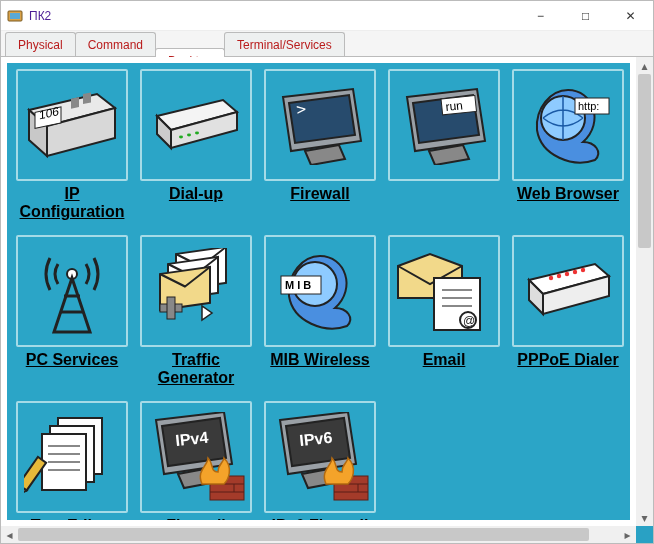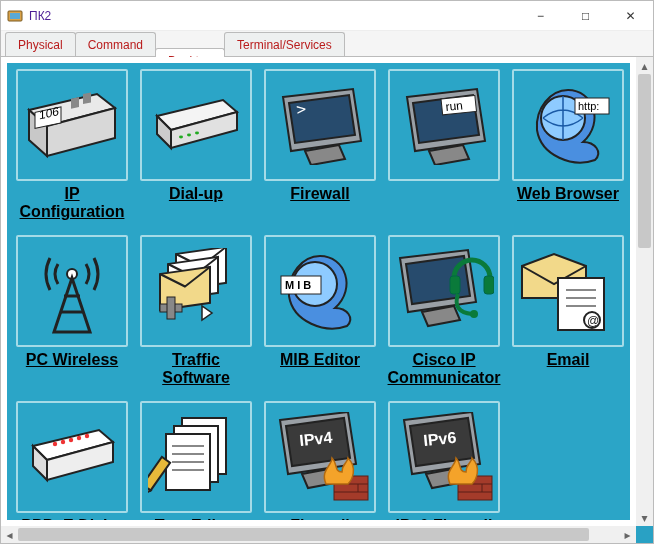--- a/index.html
+++ b/index.html
@@ -138,21 +138,21 @@
         <path d="M18 12 Q10 28 18 44" stroke="#222" stroke-width="3" fill="none"></path>
         <path d="M62 12 Q70 28 62 44" stroke="#222" stroke-width="3" fill="none"></path>
         <path d="M26 18 Q20 28 26 38" stroke="#222" stroke-width="3" fill="none"></path>
         <path d="M54 18 Q60 28 54 38" stroke="#222" stroke-width="3" fill="none"></path>
         <circle cx="40" cy="28" r="5" fill="#fff" stroke="#222" stroke-width="2"></circle>
         <polygon points="40,32 22,86 58,86" fill="none" stroke="#222" stroke-width="3"></polygon>
         <line x1="28" y1="66" x2="52" y2="66" stroke="#222" stroke-width="3"></line>
         <line x1="32" y1="50" x2="48" y2="50" stroke="#222" stroke-width="3"></line>
       </svg>
             </div>
-            <div class="app-label">PC Wireless</div>
+            <div class="app-label">PC Services</div>
           </div>
           <div class="app">
             <div class="iconbox">
               <svg width="96" height="86" viewBox="0 0 96 86">
         <g transform="translate(28,6)">
                   <rect width="50" height="36" fill="#fff" stroke="#222" stroke-width="2" transform="skewY(-8)"></rect>
                   <polyline points="0,0 25,16 50,0" fill="none" stroke="#222" stroke-width="2" transform="skewY(-8)"></polyline>
                 </g>
         <g transform="translate(20,16)">
                   <rect width="50" height="36" fill="#fff" stroke="#222" stroke-width="2" transform="skewY(-8)"></rect>
@@ -163,48 +163,32 @@
                   <polyline points="0,0 25,16 50,0" fill="none" stroke="#222" stroke-width="2" transform="skewY(-8)"></polyline>
                 </g>
         <g transform="translate(4,60)">
                   <rect x="8" y="-4" width="22" height="8" fill="#888" stroke="#222"></rect>
                   <rect x="15" y="-11" width="8" height="22" fill="#888" stroke="#222"></rect>
                 </g>
         <polygon points="54,58 54,72 64,65" fill="#fff" stroke="#222" stroke-width="1.5"></polygon>
       </svg>
             </div>
             <div class="app-label">Traffic
-Software</div>
+Generator</div>
           </div>
           <div class="app">
             <div class="iconbox">
               <svg width="90" height="86" viewBox="0 0 90 86">
         <path d="M45 8 C70 8 82 40 60 60 C72 60 80 70 72 78 C50 86 18 74 14 48 C12 26 28 8 45 8 Z" fill="#4a8fe0" stroke="#222" stroke-width="2"></path>
         <ellipse cx="40" cy="36" rx="22" ry="22" fill="#8ecbff" stroke="#222" stroke-width="2"></ellipse>
         <rect x="6" y="28" width="40" height="18" fill="#fff" stroke="#222"></rect>
         <text x="10" y="41" font-size="11" font-weight="bold" font-family="sans-serif" fill="#000">M I B</text>
       </svg>
             </div>
-            <div class="app-label">MIB Editor</div>
-          </div>
-          <div class="app">
-            <div class="iconbox">
-              <svg width="100" height="86" viewBox="0 0 100 86">
-        <polygon points="6,10 74,2 82,54 14,64" fill="#9aa0a6" stroke="#222" stroke-width="2"></polygon>
-        <polygon points="12,16 70,8 76,48 18,56" fill="#274b6d" stroke="#222" stroke-width="2"></polygon>
-        <polygon points="28,64 60,58 66,72 34,78" fill="#888" stroke="#222" stroke-width="2"></polygon>
-        <path d="M60 30 a18 18 0 0 1 36 0" fill="none" stroke="#0a7a3a" stroke-width="5"></path>
-        <rect x="56" y="28" width="10" height="18" rx="3" fill="#0a7a3a" stroke="#064"></rect>
-        <rect x="90" y="28" width="10" height="18" rx="3" fill="#0a7a3a" stroke="#064"></rect>
-        <path d="M64 46 q-6 18 14 20" fill="none" stroke="#0a7a3a" stroke-width="4"></path>
-        <circle cx="80" cy="66" r="4" fill="#0a7a3a"></circle>
-      </svg>
-            </div>
-            <div class="app-label">Cisco IP
-Communicator</div>
+            <div class="app-label">MIB Wireless</div>
           </div>
           <div class="app">
             <div class="iconbox">
               <svg width="96" height="86" viewBox="0 0 96 86">
         <g transform="translate(2,6)">
                   <polygon points="0,12 32,0 64,12 64,44 0,44" fill="#f2d98a" stroke="#222" stroke-width="2"></polygon>
                   <polyline points="0,12 32,30 64,12" fill="none" stroke="#222" stroke-width="2"></polyline>
                 </g>
         <g transform="translate(38,30)">
                   <rect width="46" height="52" fill="#fff" stroke="#222" stroke-width="2"></rect>

